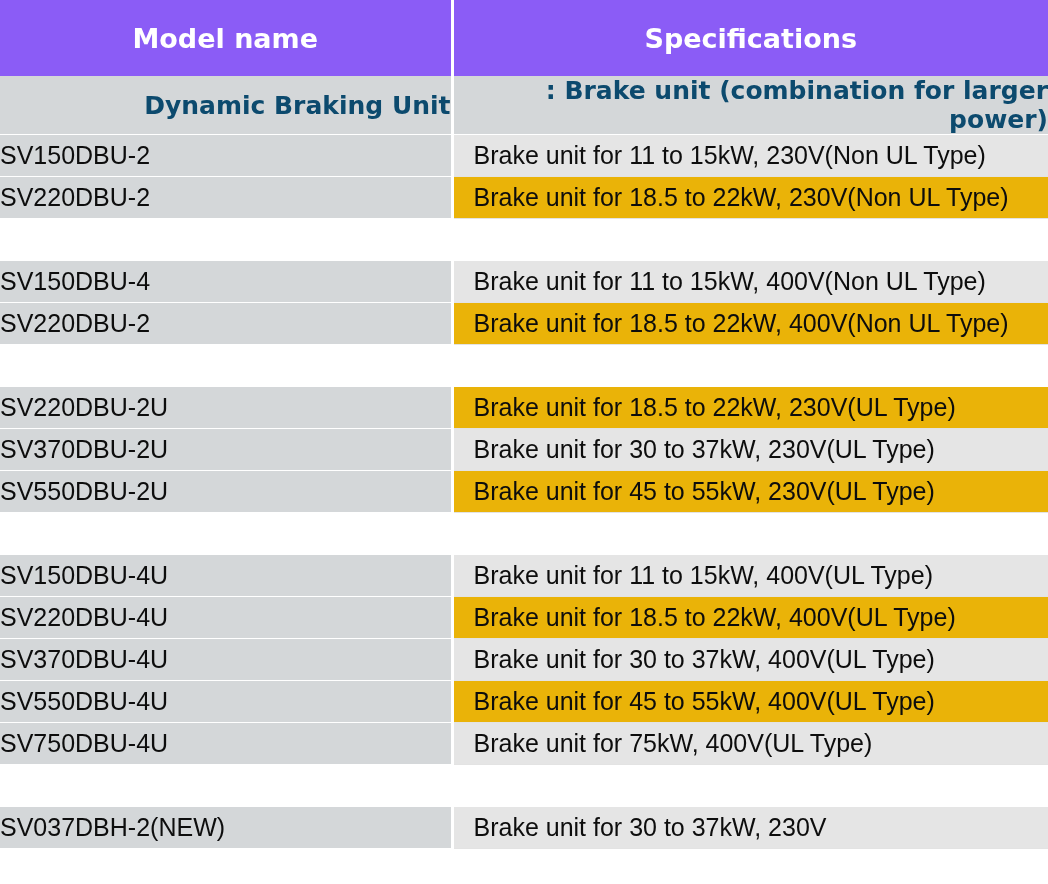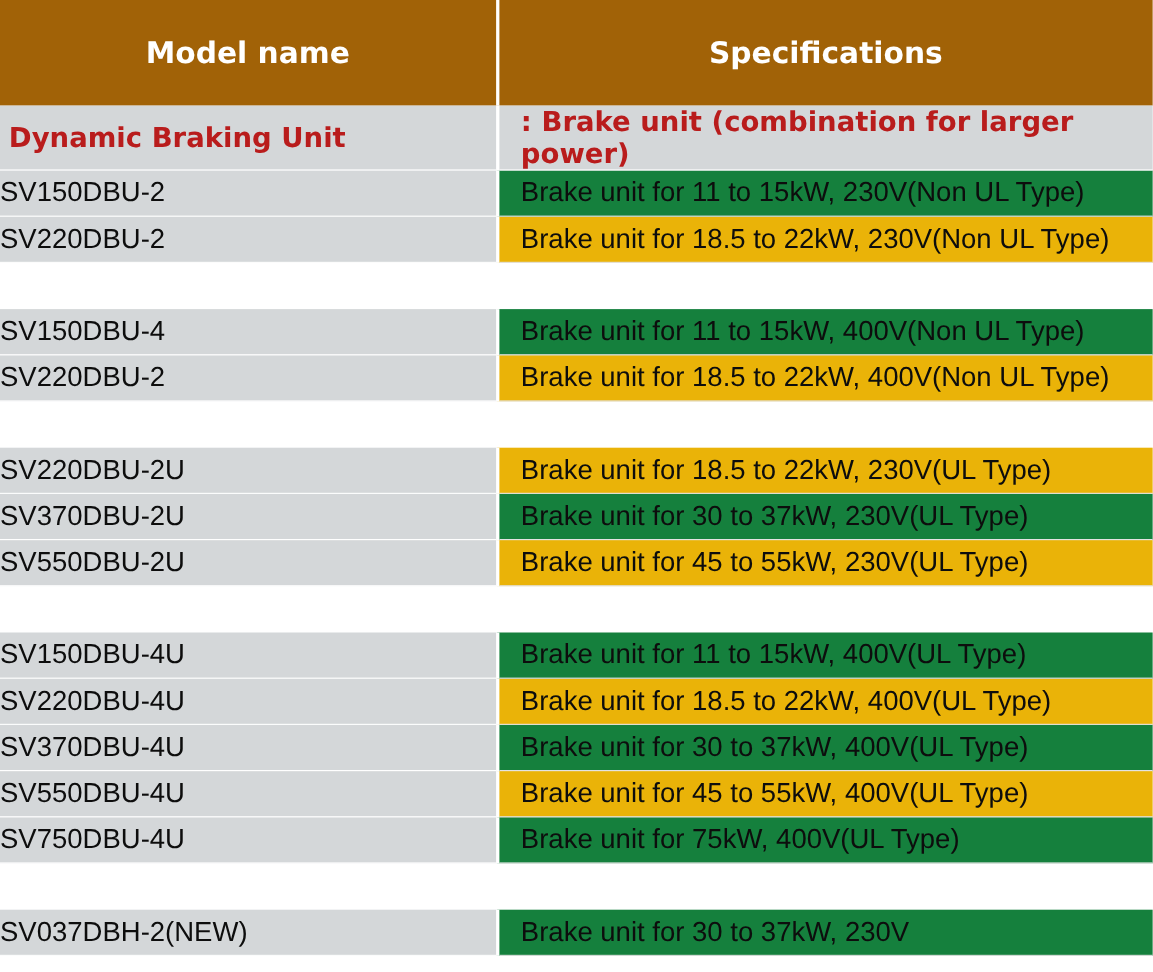--- a/index.html
+++ b/index.html
@@ -69,40 +69,41 @@
 
   .tbl th, .tbl td {
     padding: 0;
     margin: 0;
     vertical-align: middle;
     border: 0;
   }
 
   
   .hdr-row th {
-    height: 96px;
-    background: #a16207;
+    height: 76px;
+    background: #8b5cf6;
     color: #ffffff;
     font-family: "DejaVu Sans", sans-serif;
     font-size: 27px;
     font-weight: 700;
     text-align: center;
     letter-spacing: 0px;
   }
   .hdr-row th.h-model { border-right: 3px solid #ffffff; }
 
   
   .title-row td {
     height: 46px;
     background: #d4d7d9;
     font-family: "DejaVu Sans", sans-serif;
     font-weight: 700;
     font-size: 25px;
-    color: #b91c1c;
+    color: #0c4a6e;
     border-bottom: 1px solid #ffffff;
+    text-align: right;
   }
   .title-row td.t-model {
     padding-left: 8px;
     border-right: 3px solid #ffffff;
   }
   .title-row td.t-spec {
     padding-left: 20px;
   }
 
   
@@ -116,21 +117,21 @@
   .d-row td.d-model {
     background: #d4d7d9;
     padding-left: 0;
     border-right: 3px solid #ffffff;
     border-bottom: 1px solid #ffffff;
   }
   .d-row td.d-spec {
     padding-left: 20px;
     border-bottom: 1px solid #e3e3e3;
   }
-  .d-row.alt-shade td.d-spec { background: #15803d; }
+  .d-row.alt-shade td.d-spec { background: #e5e5e5; }
   .d-row.alt-white td.d-spec { background: #eab308; }
 
   
   .gap-row td {
     height: 42px;
     background: #ffffff;
     border: 0;
   }
 </style>
 </head>

